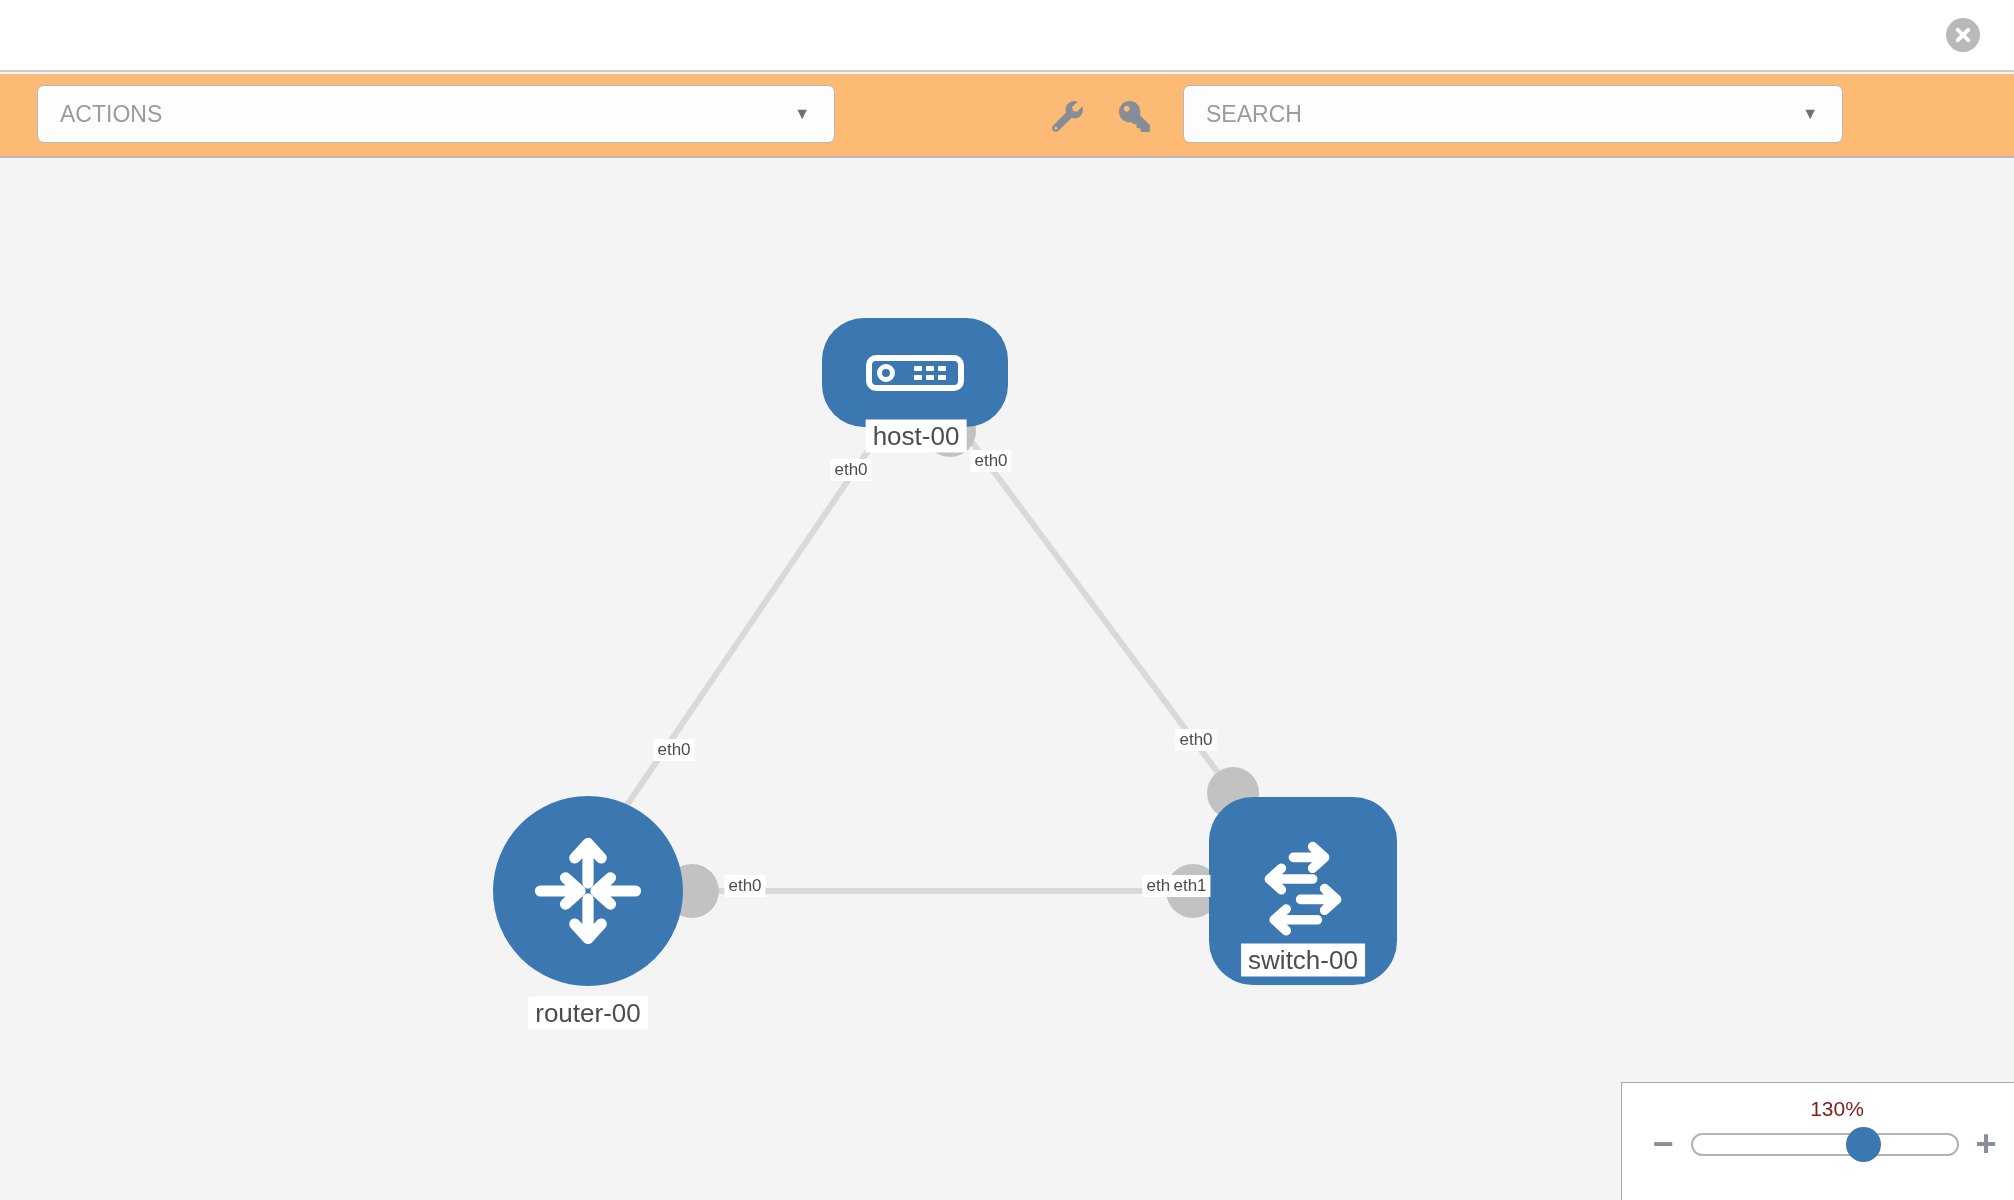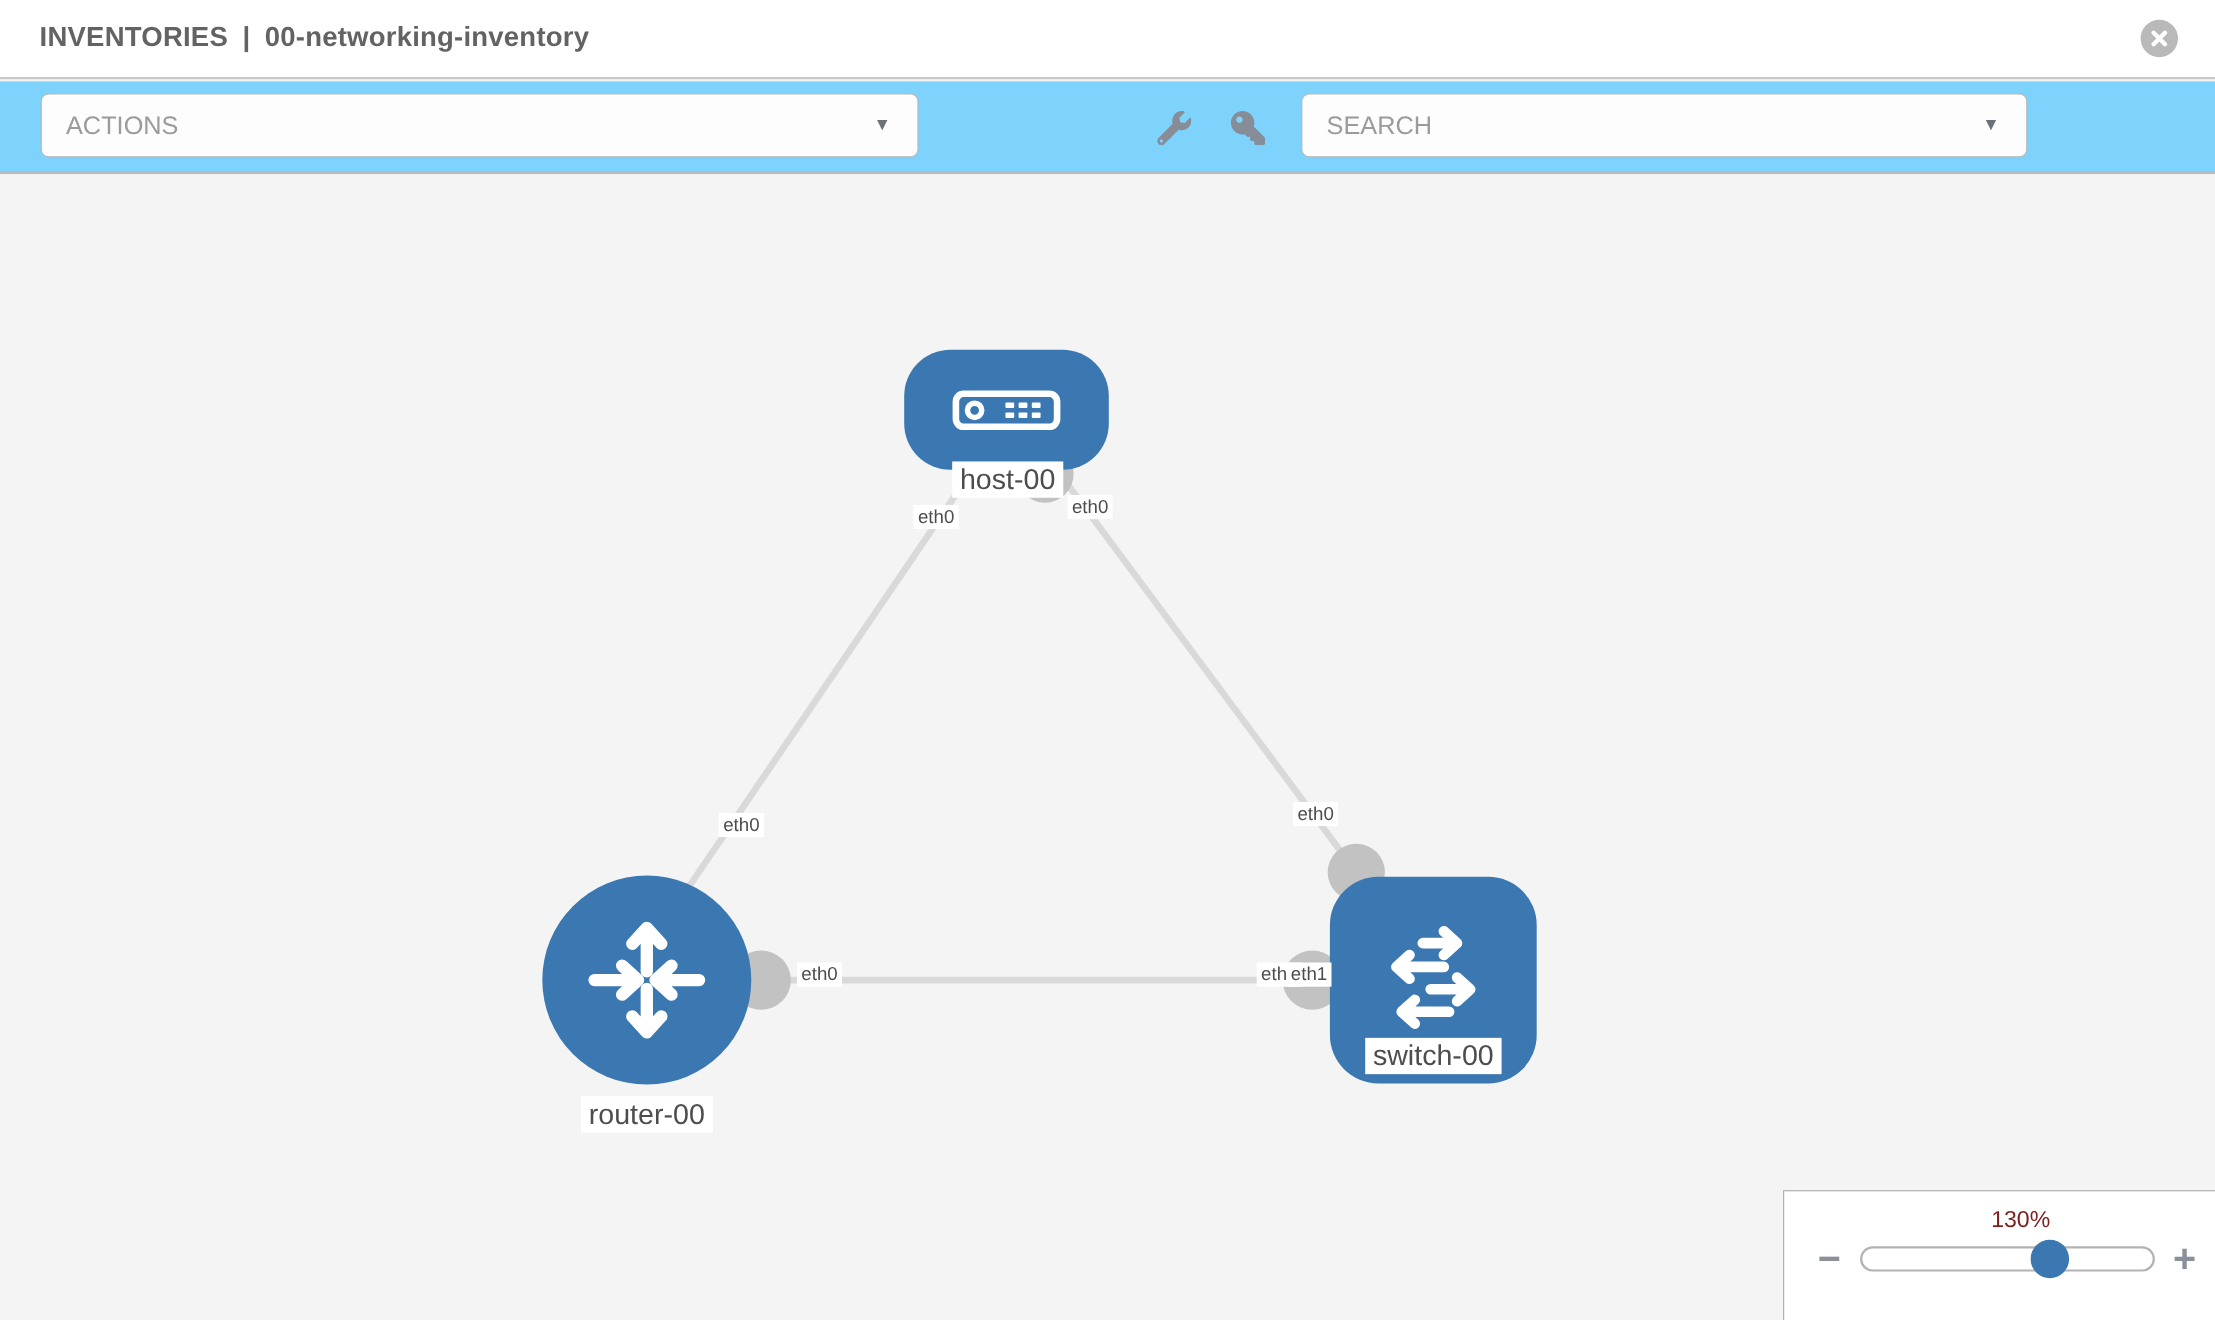--- a/index.html
+++ b/index.html
@@ -13,21 +13,21 @@
   .title { position: absolute; left: 36px; top: 20px; font-size: 25px; font-weight: bold;
     color: #636363; letter-spacing: 0.2px; white-space: nowrap; }
   .title span { margin-right: 6px; }
   .close-btn { position: absolute; right: 34px; top: 18px; width: 34px; height: 34px;
     border-radius: 50%; background: #b9b9b9; cursor: pointer;
     display: flex; align-items: center; justify-content: center; }
   .close-btn svg { width: 16px; height: 16px; }
 
   
   .toolbar { position: absolute; top: 74px; left: 0; width: 2014px; height: 84px;
-    background: #7dd3fc; border-bottom: 2px solid #b9b9b9; z-index: 10; padding-left: 44px; }
+    background: #fdba74; border-bottom: 2px solid #b9b9b9; z-index: 10; padding-left: 44px; }
   .select-box { position: absolute; top: 11px; height: 58px; background: #fdfdfd;
     border: 1px solid #b7b7b7; border-radius: 7px; display: flex; align-items: center;
     padding: 0 22px; color: #9b9b9b; font-size: 23px; cursor: pointer; }
   .select-box .caret { position: absolute; right: 24px; top: 50%; transform: translateY(-50%);
     color: #6d7278; font-size: 16px; }
   .actions-box { left: 37px; width: 798px; }
   .search-box { left: 1183px; width: 660px; }
   .tool-icon { position: absolute; top: 24px; width: 36px; height: 36px; cursor: pointer;
     display: flex; align-items: center; justify-content: center; }
   .wrench { left: 1049px; }
@@ -168,25 +168,20 @@
         <path d="M512 176c0 97.2-78.8 176-176 176-11.22 0-22.19-1.06-32.83-3.07l-24.01 27.01A24 24 0 0 1 261.22 384H224v40c0 13.26-10.75 24-24 24h-40v40c0 13.26-10.75 24-24 24H24c-13.26 0-24-10.74-24-24v-78.06c0-6.36 2.53-12.47 7.03-16.97L168.83 231.17C163.11 213.81 160 195.27 160 176 160 78.8 238.8 0 336 0s176 78.51 176 176zM336 128c0 26.51 21.49 48 48 48s48-21.49 48-48-21.49-48-48-48-48 21.49-48 48z"></path>
       </svg>
     </div>
     <div class="select-box search-box">
       <span>SEARCH</span>
       <span class="caret">▼</span>
     </div>
   </div>
 
   <div class="header">
-    <div class="title">
-      <span>INVENTORIES</span>
-      <span>|</span>
-      <span>00-networking-inventory</span>
-    </div>
     <div class="close-btn">
       <svg viewBox="0 0 20 20">
         <g stroke="#ffffff" stroke-width="5" stroke-linecap="round">
           <line x1="3.5" y1="3.5" x2="16.5" y2="16.5"></line>
           <line x1="16.5" y1="3.5" x2="3.5" y2="16.5"></line>
         </g>
       </svg>
     </div>
   </div>
 

